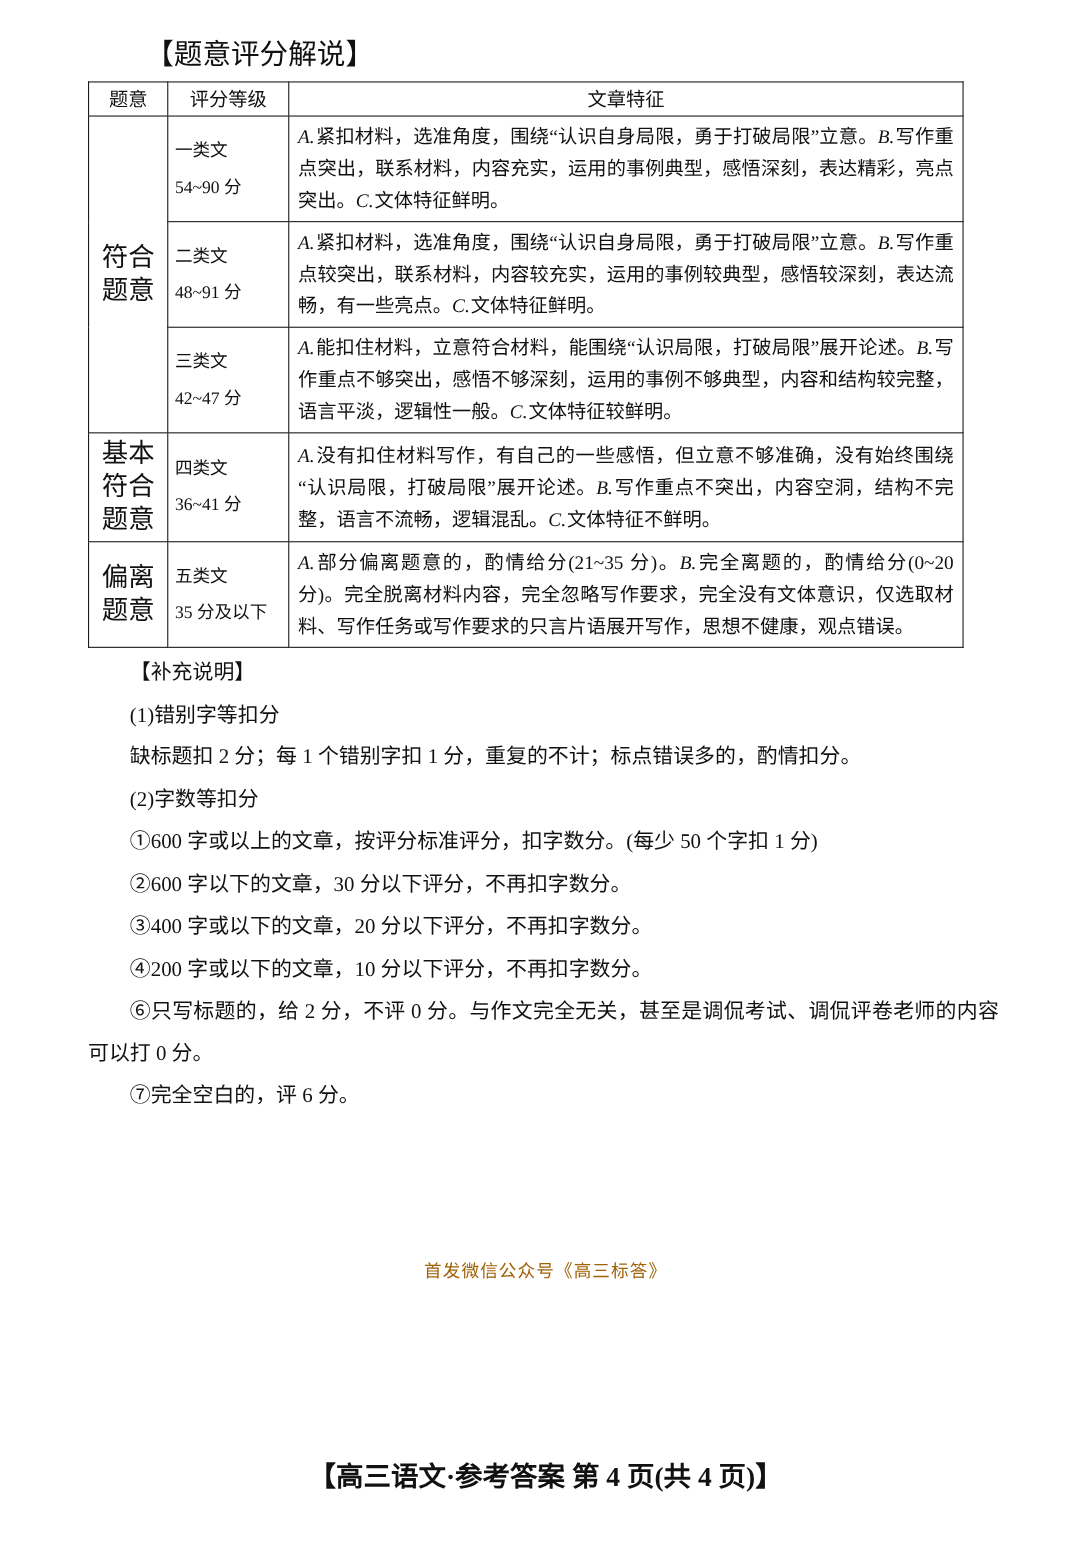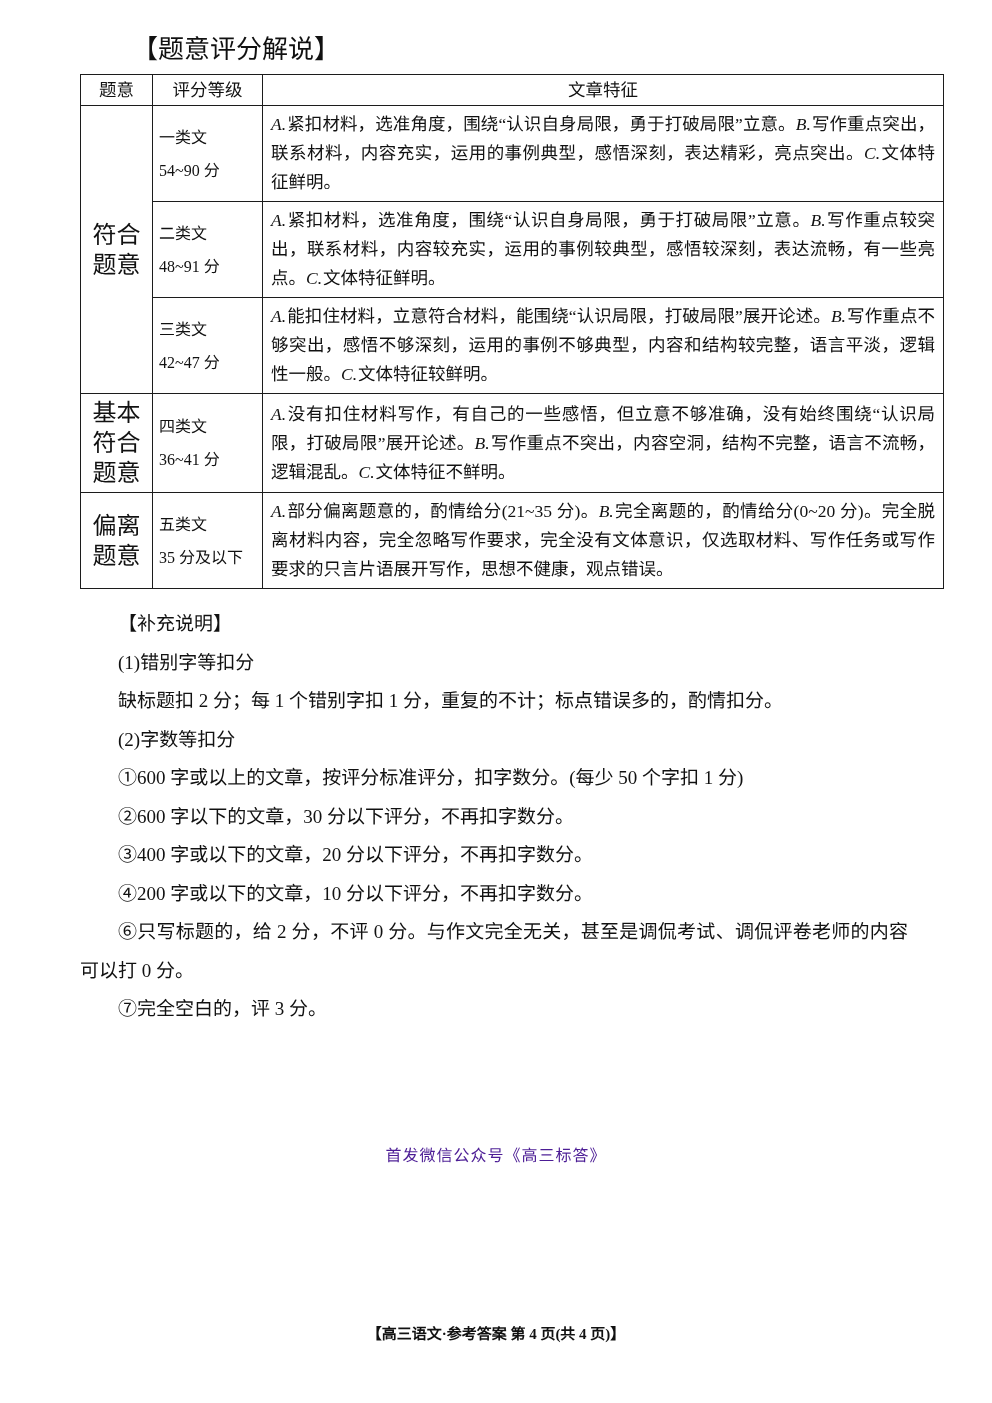--- a/index.html
+++ b/index.html
@@ -23,21 +23,21 @@
   .section-title {
     margin: 0 0 10px 0;
     font-size: 26px;
     font-weight: 400;
     line-height: 28px;
     text-indent: 2em;
   }
   table.rubric {
     border-collapse: collapse;
     table-layout: fixed;
-    width: 864px;
+    width: 796px;
     font-size: 17.5px;
     padding-left: 10px;
   }
   table.rubric th,
   table.rubric td {
     border: 1px solid #1c1c1c;
     vertical-align: middle;
   }
   table.rubric th {
     font-weight: 400;
@@ -60,21 +60,21 @@
   td.feat-cell {
     text-align: justify;
     padding: 4px 8px;
     line-height: 29px;
   }
   i.abc {
     font-style: italic;
     padding-right: 1px;
   }
   .supplement {
-    margin-top: 16px;
+    margin-top: 4px;
   }
   .para {
     margin: 0;
     font-size: 19px;
     line-height: 38.5px;
     text-indent: 2em;
     text-align: justify;
   }
   .watermark {
     position: absolute;
@@ -84,21 +84,21 @@
     text-align: center;
     font-size: 16px;
     letter-spacing: 1px;
   }
   .footer {
     position: absolute;
     top: 1322px;
     left: 0;
     width: 100%;
     text-align: center;
-    font-size: 15px;
+    font-size: 25px;
     font-weight: 700;
   }
 </style>
 </head>
 <body>
 
 <div class="page">
   <div class="content">
 
     <h2 class="section-title">【题意评分解说】</h2>
@@ -162,22 +162,22 @@
       <p class="para">【补充说明】</p>
       <div id="supplement-lines">
           <p class="para">(1)错别字等扣分</p>
           <p class="para">缺标题扣 2 分；每 1 个错别字扣 1 分，重复的不计；标点错误多的，酌情扣分。</p>
           <p class="para">(2)字数等扣分</p>
           <p class="para">①600 字或以上的文章，按评分标准评分，扣字数分。(每少 50 个字扣 1 分)</p>
           <p class="para">②600 字以下的文章，30 分以下评分，不再扣字数分。</p>
           <p class="para">③400 字或以下的文章，20 分以下评分，不再扣字数分。</p>
           <p class="para">④200 字或以下的文章，10 分以下评分，不再扣字数分。</p>
           <p class="para">⑥只写标题的，给 2 分，不评 0 分。与作文完全无关，甚至是调侃考试、调侃评卷老师的内容可以打 0 分。</p>
-          <p class="para">⑦完全空白的，评 3 分。</p>
+          <p class="para">⑦完全空白的，评 6 分。</p>
         </div>
     </div>
 
   </div>
 
-  <div class="watermark" id="watermark" style="color: #4c1d95;">首发微信公众号《高三标答》</div>
+  <div class="watermark" id="watermark" style="color: #a16207;">首发微信公众号《高三标答》</div>
 
   <div class="footer">【高三语文·参考答案 第 4 页(共 4 页)】</div>
 </div>
 
 </body></html>

